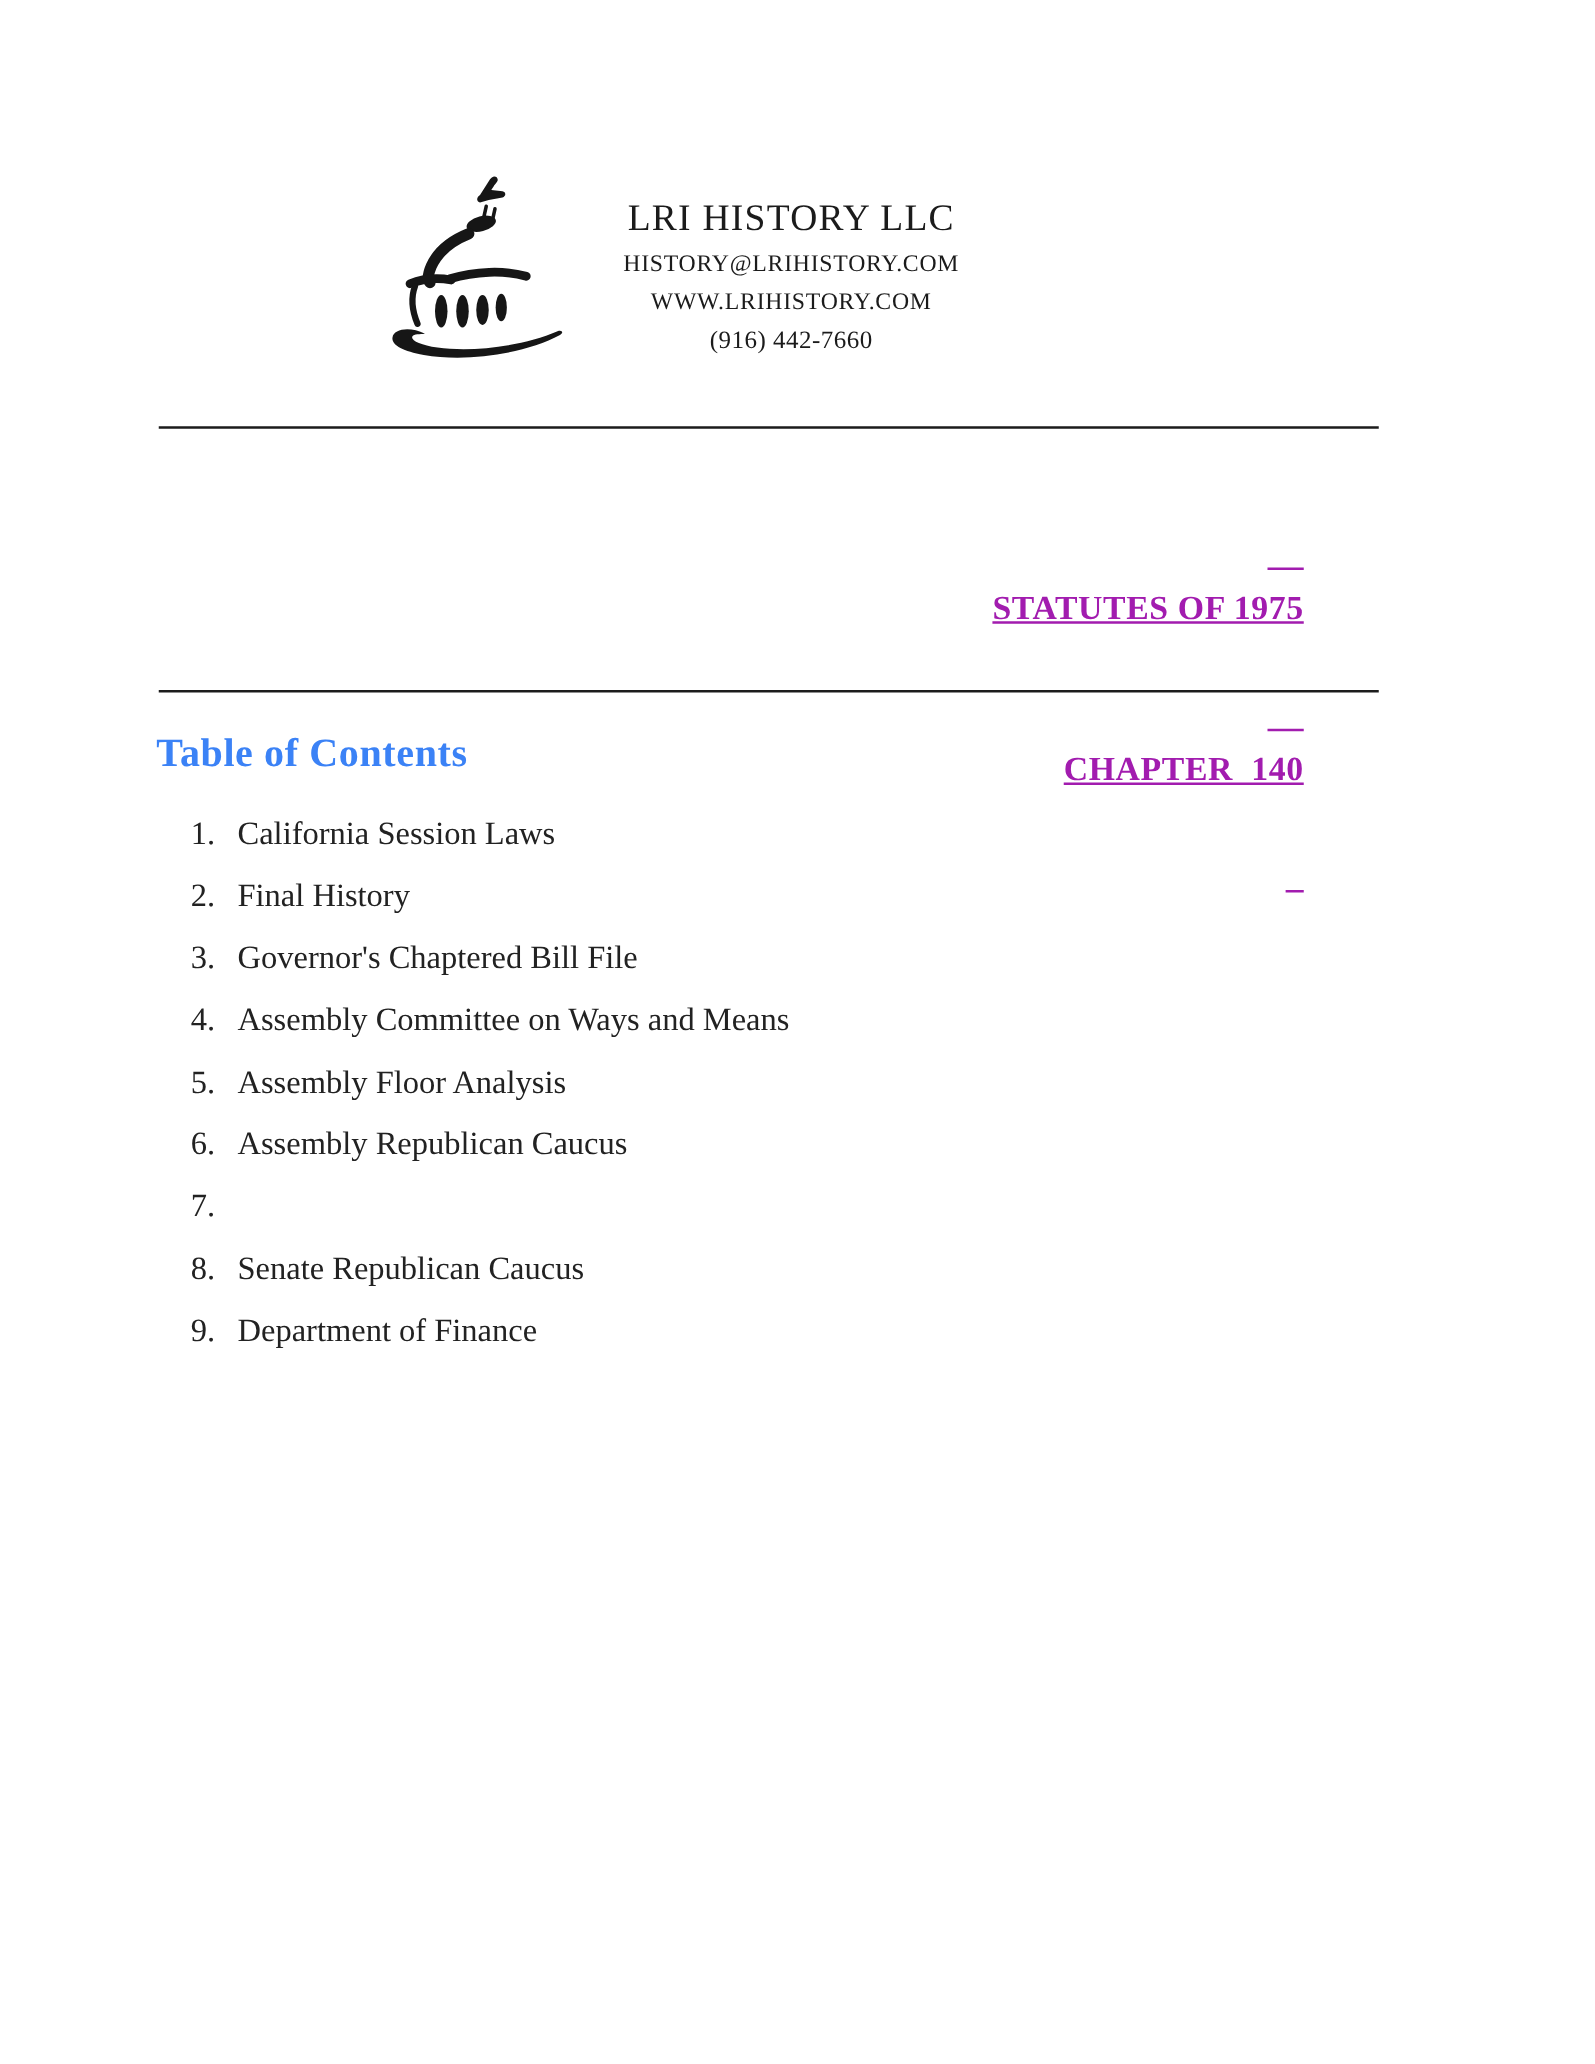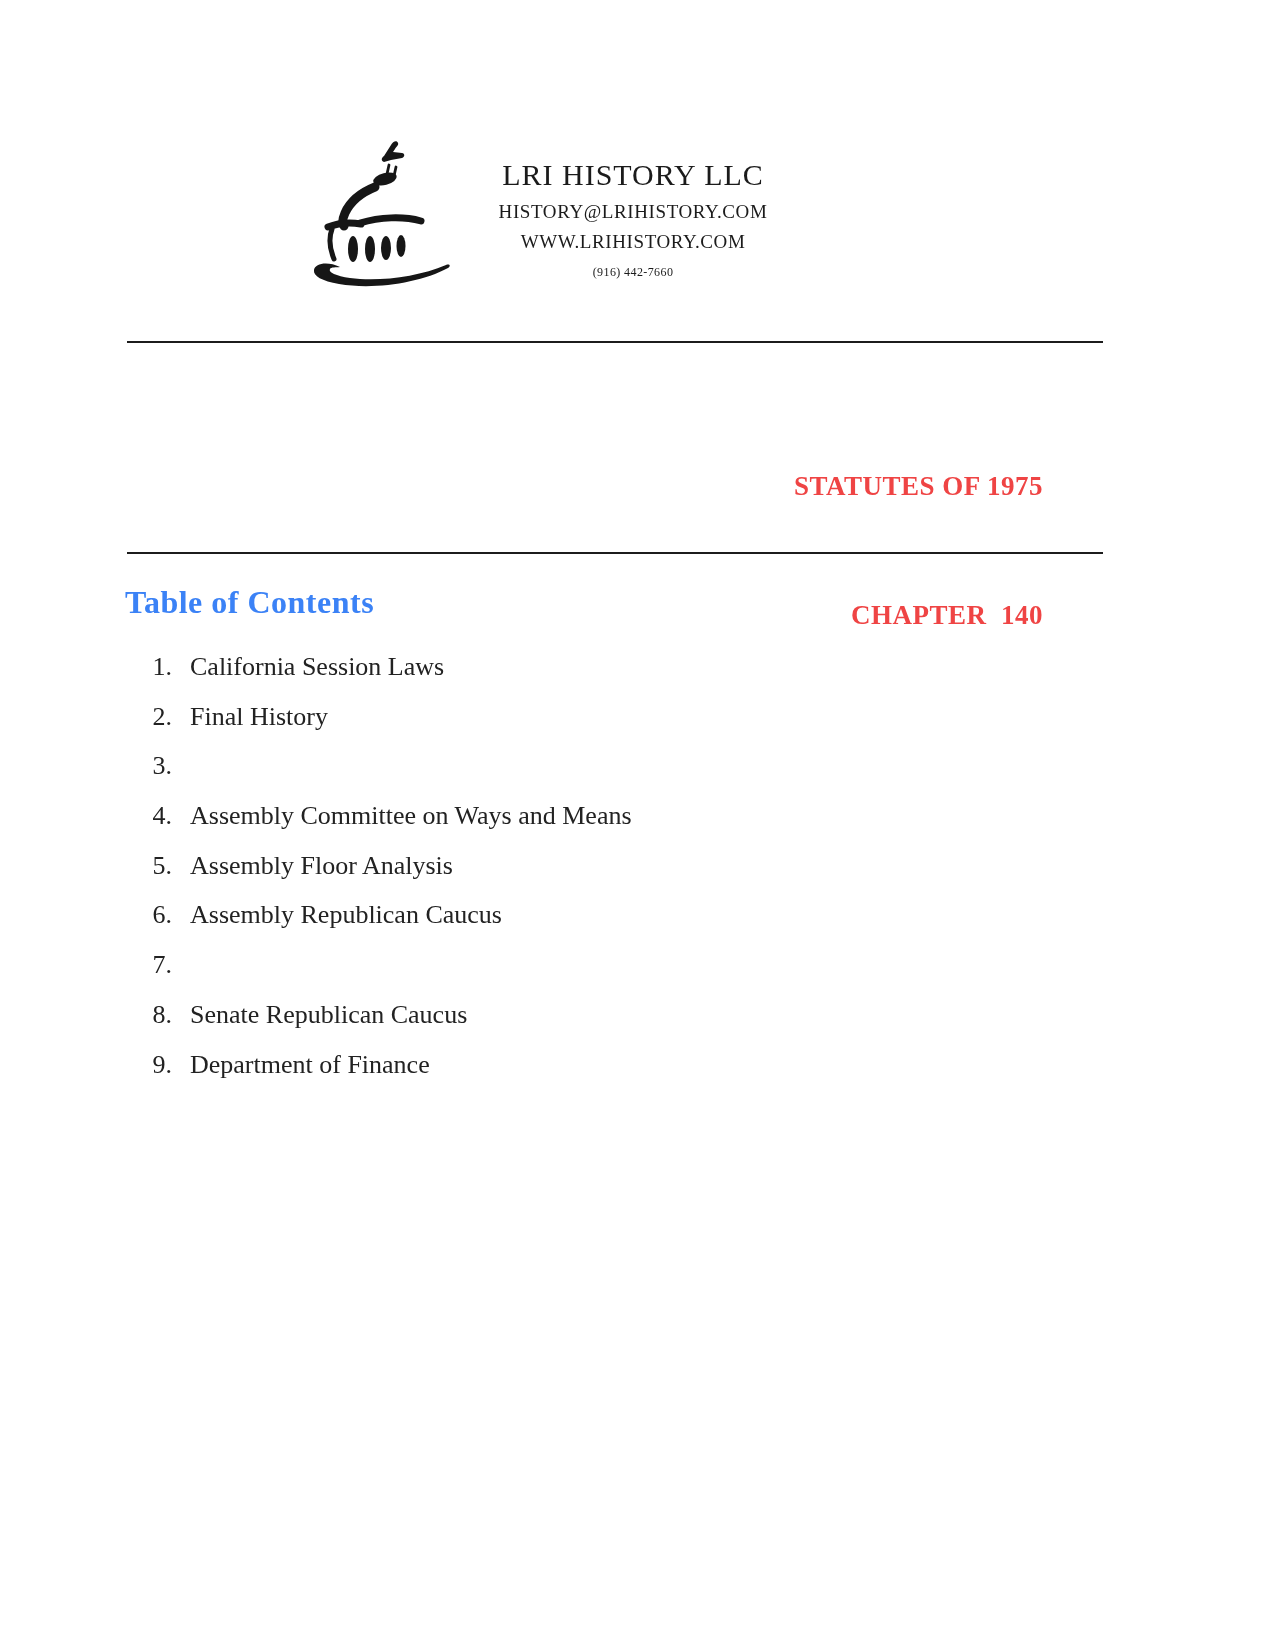--- a/index.html
+++ b/index.html
@@ -41,21 +41,21 @@
   }
   .contact {
     font-size: 19px;
     line-height: 24px;
     letter-spacing: 0.6px;
     margin-top: 8px;
     white-space: nowrap;
   }
   .contact.website { margin-top: 6px; }
   .phone {
-    font-size: 12px;
+    font-size: 20px;
     line-height: 22px;
     margin-top: 7px;
     letter-spacing: 0.4px;
   }
 
   
   .rule {
     position: absolute;
     left: 127px;
     width: 976px;
@@ -68,22 +68,23 @@
   
   .reference {
     position: absolute;
     top: 379px;
     right: 233px;
     text-align: right;
     font-weight: 700;
     font-size: 27px;
     line-height: 43px;
     letter-spacing: 0.5px;
-    color: #ef4444;
+    color: #a21caf;
     white-space: pre-wrap;
+    text-decoration: underline;
   }
 
   
   .toc-title {
     position: absolute;
     left: 125px;
     top: 584px;
     margin: 0;
     font-size: 32px;
     font-weight: 700;
@@ -178,20 +179,21 @@
     <li class="toc-row">
       <span class="toc-num">1.</span>
       <span class="toc-label">California Session Laws</span>
     </li>
     <li class="toc-row">
       <span class="toc-num">2.</span>
       <span class="toc-label">Final History</span>
     </li>
     <li class="toc-row">
       <span class="toc-num">3.</span>
+      <span class="toc-label">Governor's Chaptered Bill File</span>
     </li>
     <li class="toc-row">
       <span class="toc-num">4.</span>
       <span class="toc-label">Assembly Committee on Ways and Means</span>
     </li>
     <li class="toc-row">
       <span class="toc-num">5.</span>
       <span class="toc-label">Assembly Floor Analysis</span>
     </li>
     <li class="toc-row">

